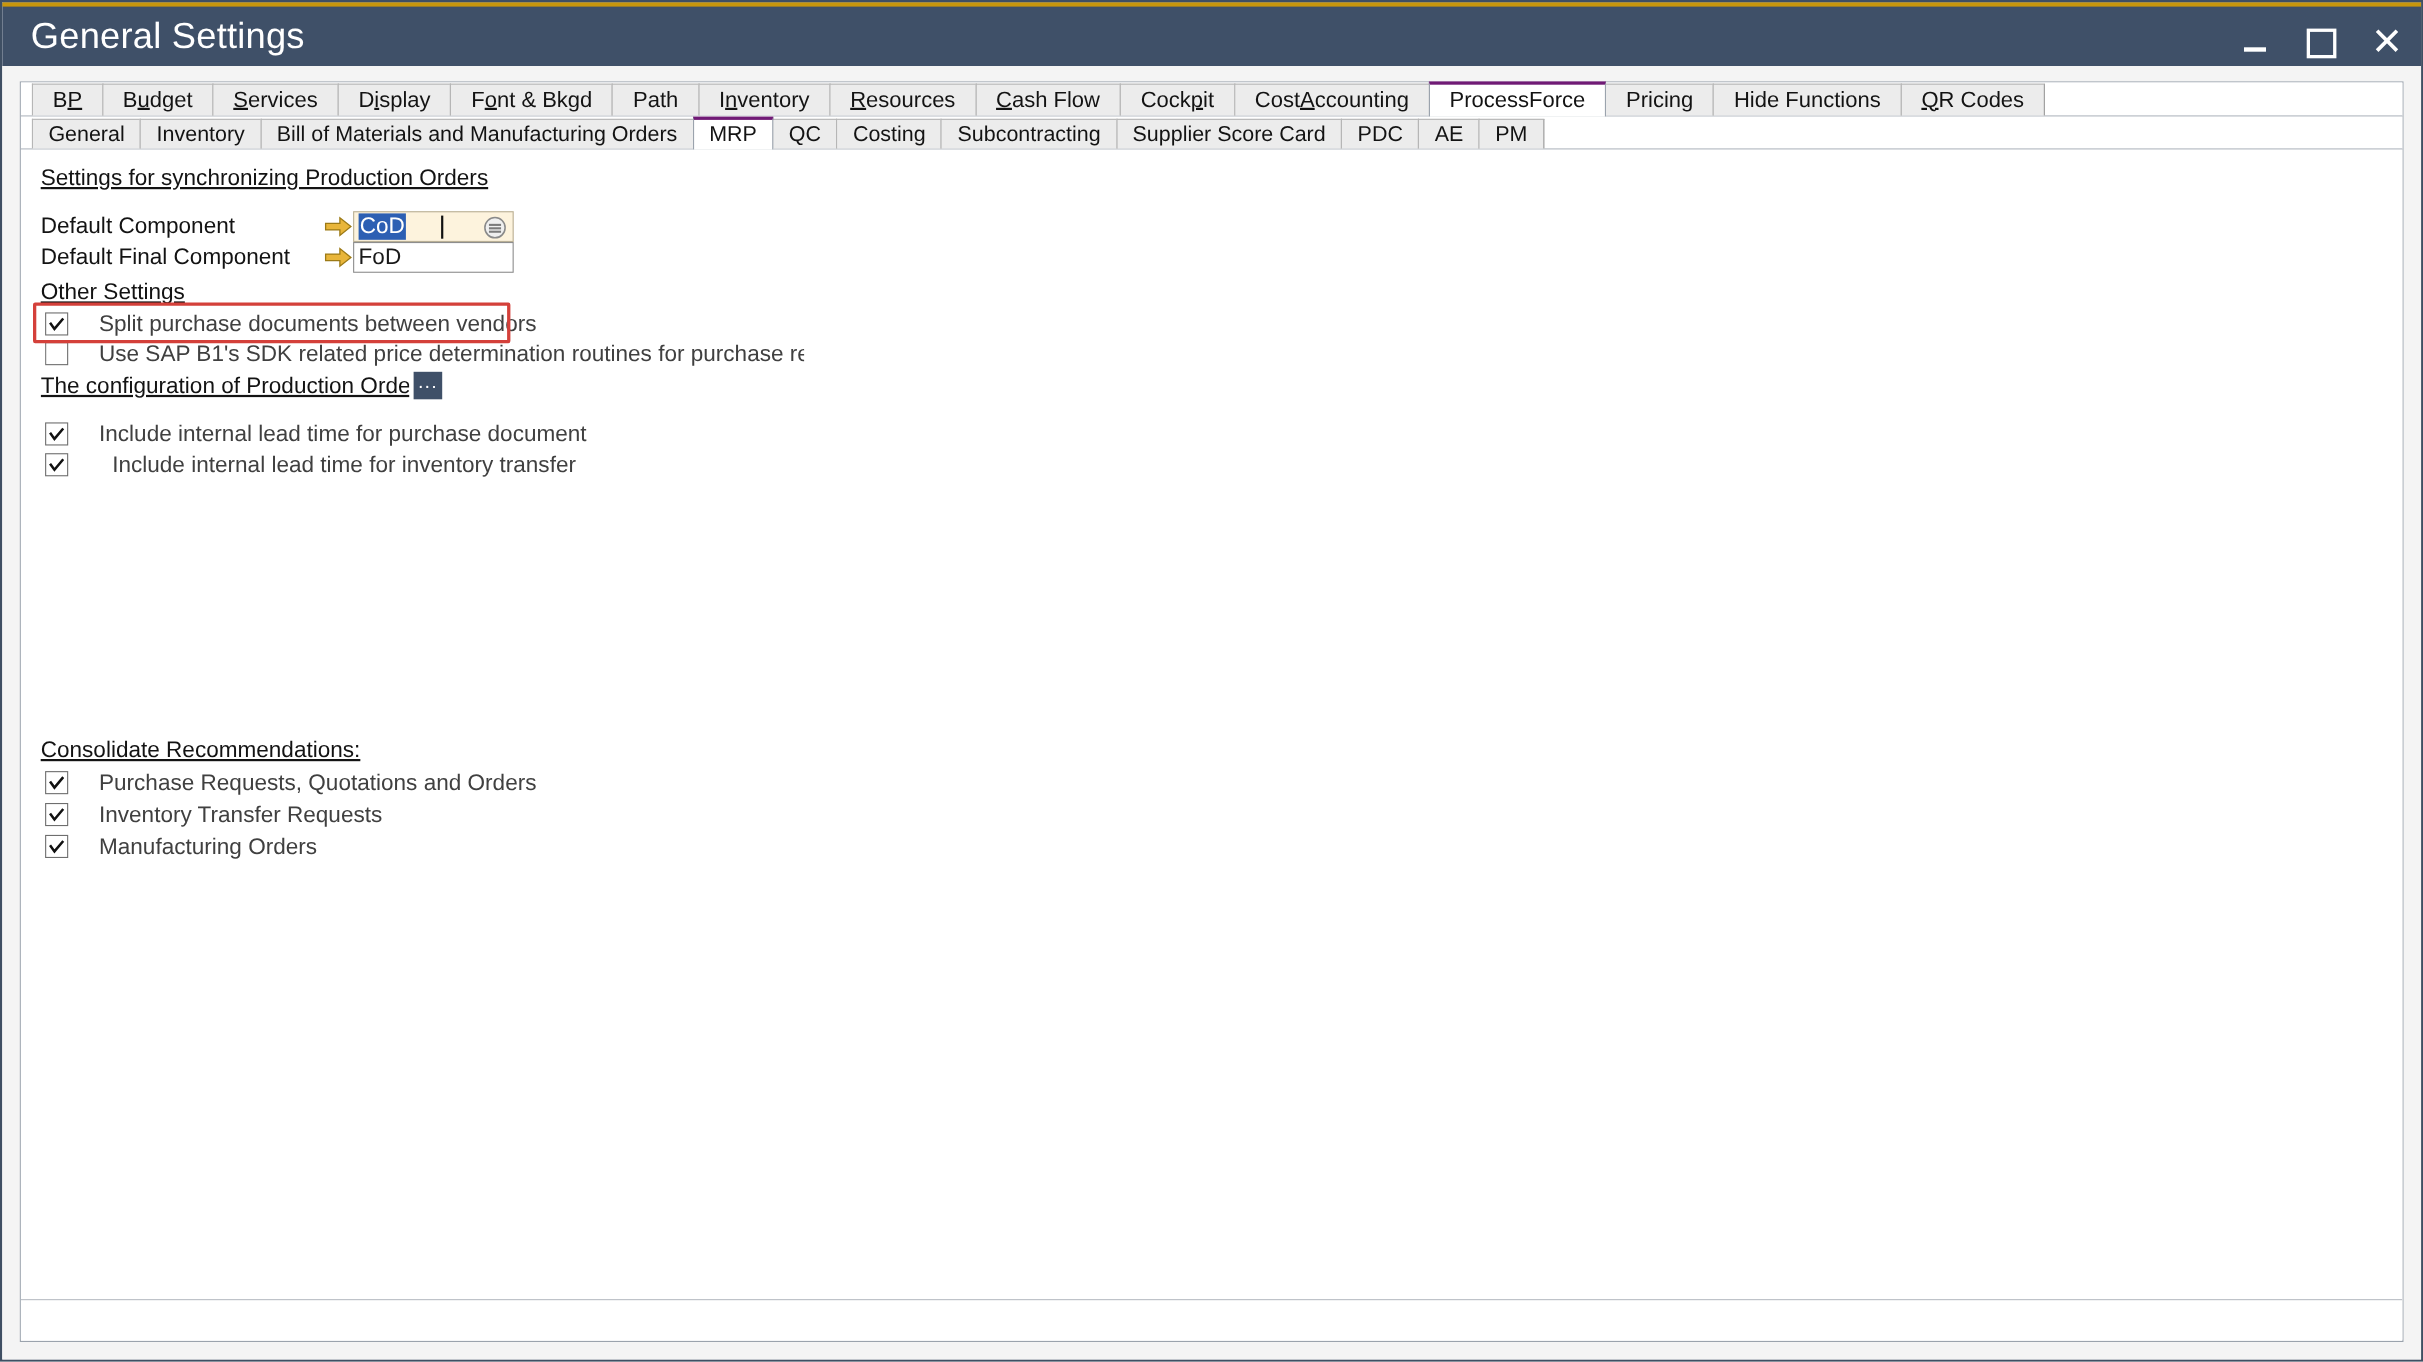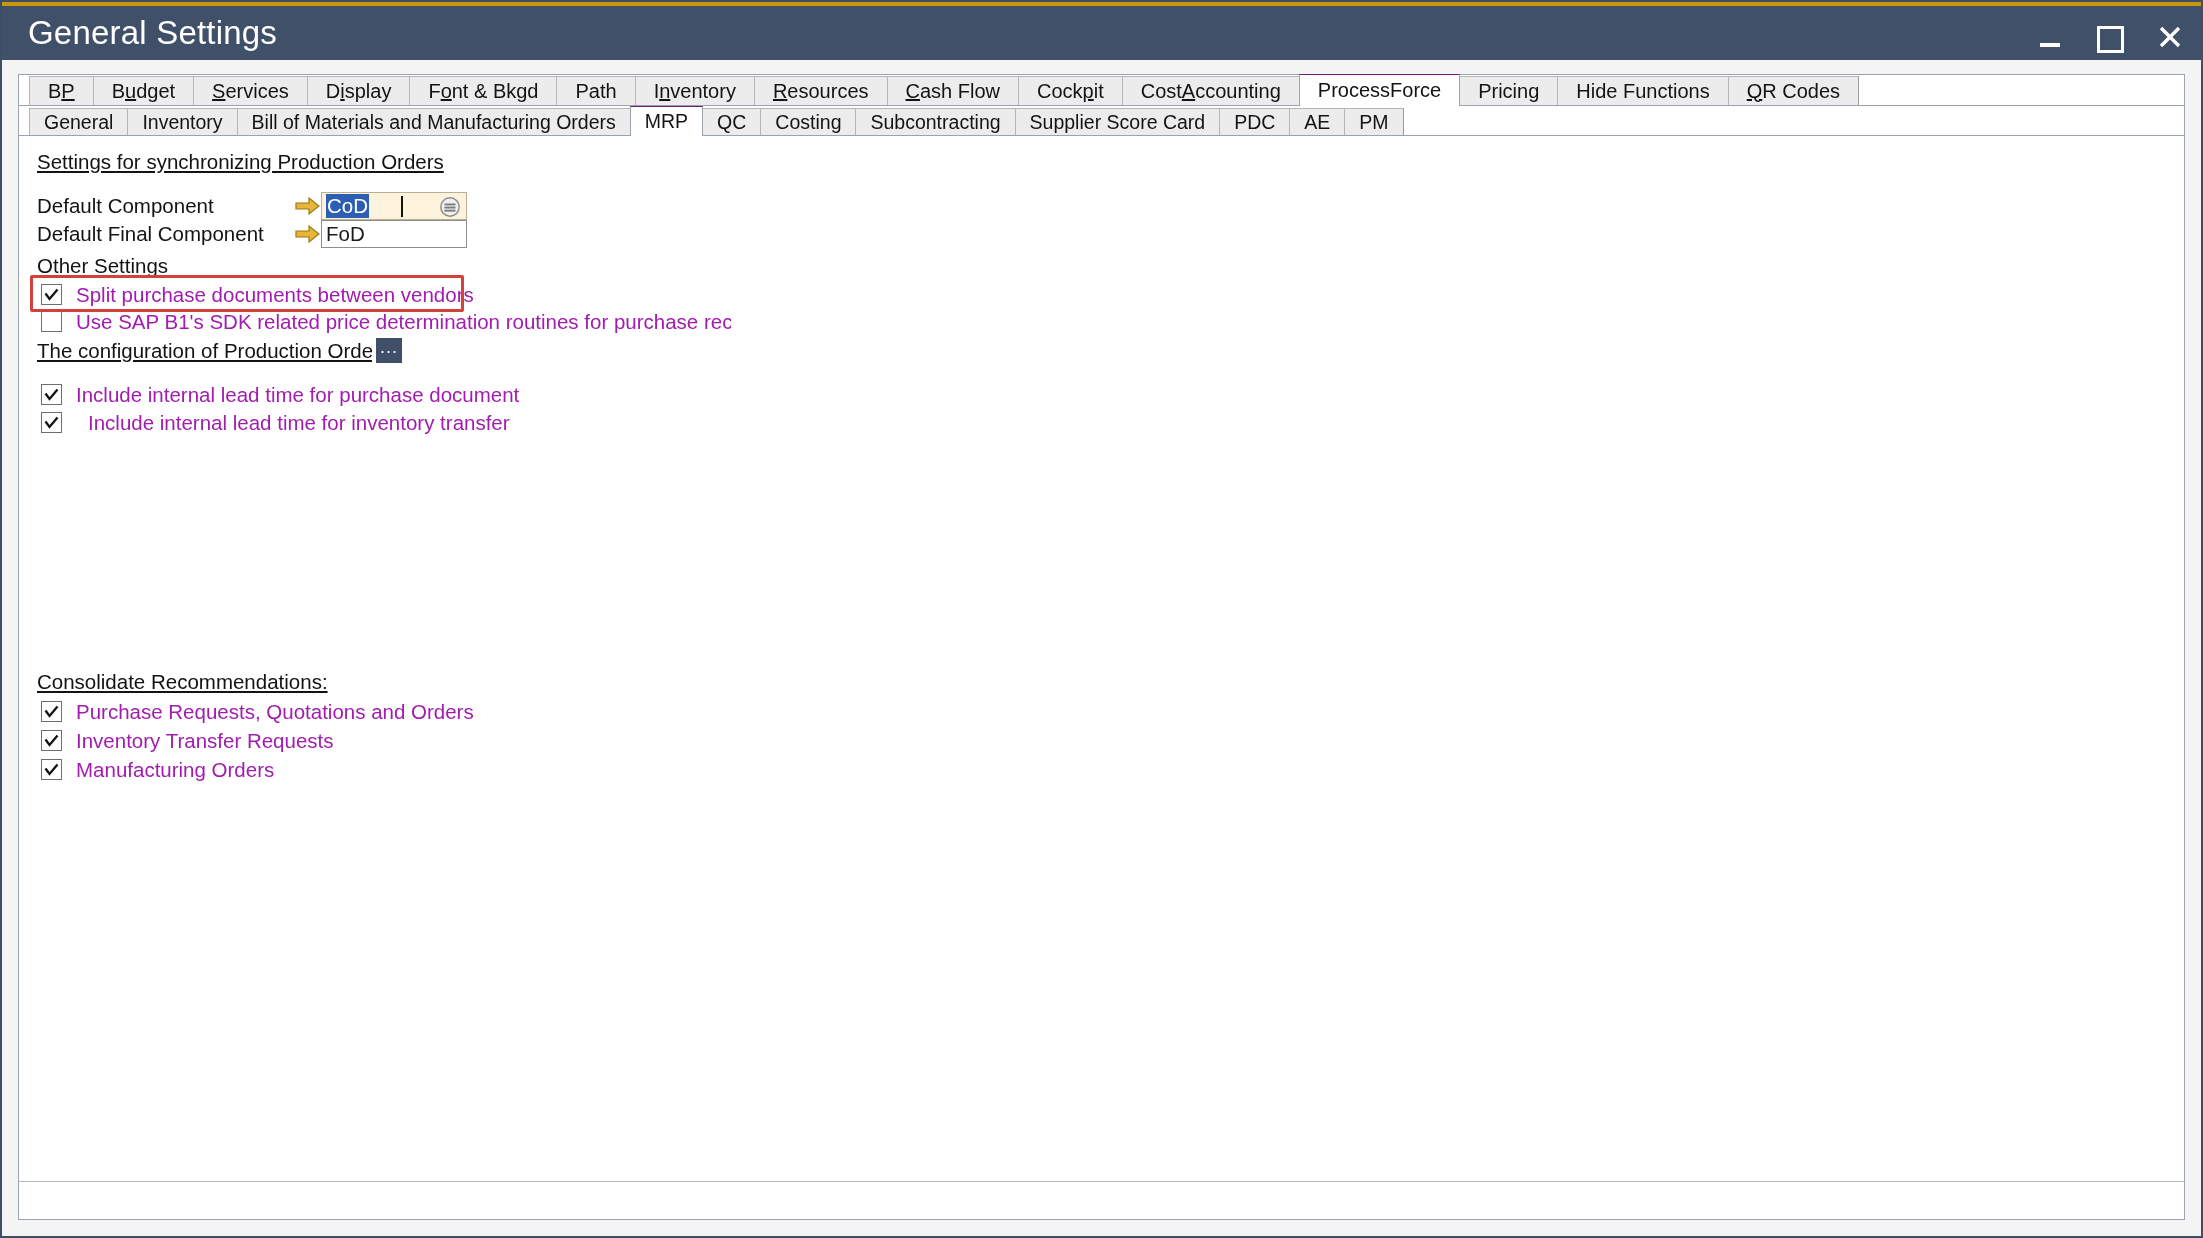--- a/index.html
+++ b/index.html
@@ -109,21 +109,21 @@
     background: #ececec;
     border-left: 1px solid #b6b6b6;
     border-right: 1px solid #9a9a9a;
     border-top: 1px solid #b6b6b6;
     white-space: nowrap;
     cursor: pointer;
     margin-right: -1px;
   }
   .tab.active {
     background: #ffffff;
-    border-top: 1px solid #701a75;
+    border-top: 3px solid #701a75;
     border-left: 1px solid #9ba3ad;
     border-right: 1px solid #9ba3ad;
     height: 32px;
     z-index: 5;
     margin-bottom: -1px;
     font-weight: normal;
   }
   .tab .acc { text-decoration: underline; }
 
   #tabrow2 .tab { font-size: 19.5px; padding: 0 14px; height: 27px; }
@@ -215,22 +215,22 @@
     background: #ffffff;
     display: flex;
     align-items: center;
     justify-content: center;
     flex: 0 0 21px;
     cursor: pointer;
   }
   .cbox svg { display: block; }
   .cblabel {
     font-size: 20.5px;
-    color: #a21caf;
-    margin-left: 14px;
+    color: #404040;
+    margin-left: 28px;
     white-space: nowrap;
   }
 
   
   .redbox {
     position: absolute;
     border: 3px solid #d4403a;
     border-radius: 2px;
     pointer-events: none;
     z-index: 40;

